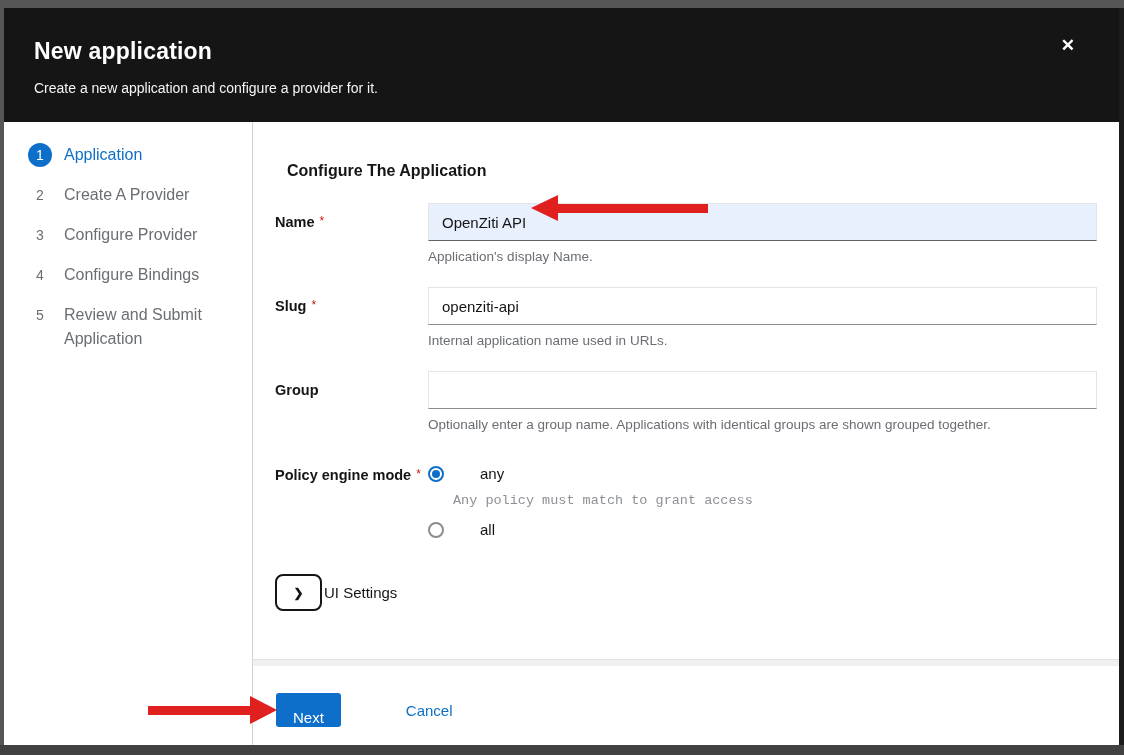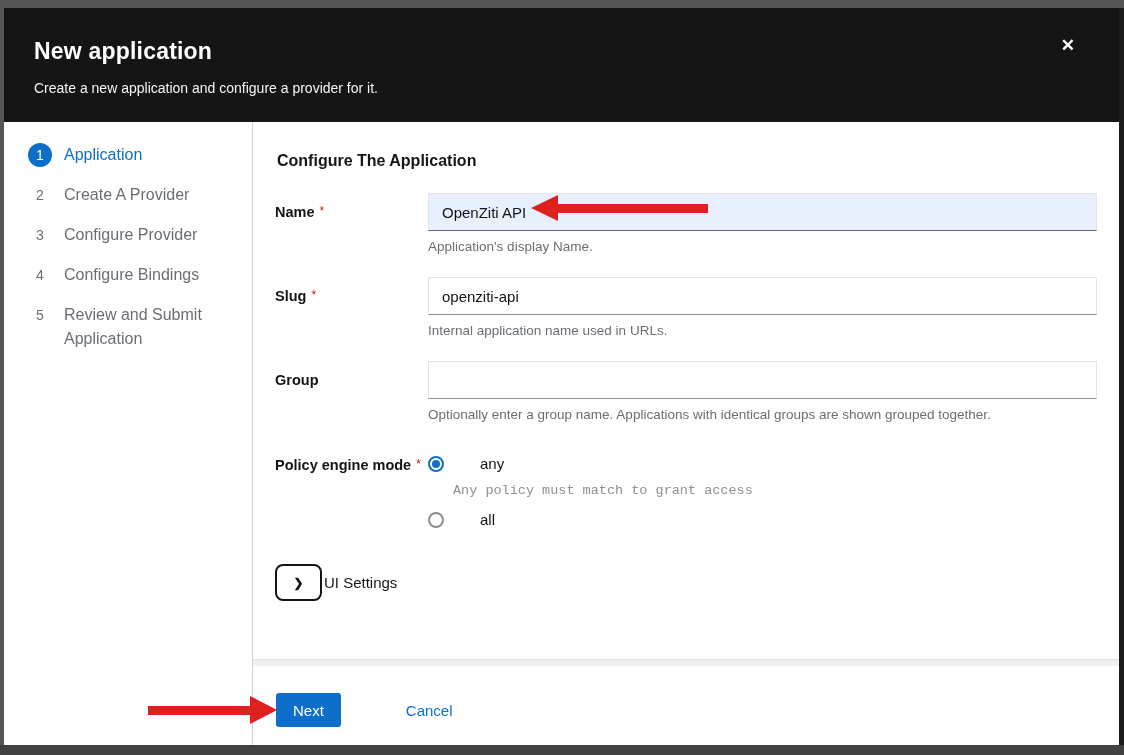--- a/index.html
+++ b/index.html
@@ -50,21 +50,21 @@
     width:24px;height:24px;border-radius:50%;flex:none;
     display:flex;align-items:center;justify-content:center;
     font-size:14px;color:#6a6e73;margin-right:12px;line-height:1;
   }
   .step-label{font-size:16px;color:#6a6e73;line-height:24px;}
   .step.active .step-num{background:var(--accent);color:#fff;}
   .step.active .step-label{color:var(--accent);}
 
   .content{flex:1;display:flex;flex-direction:column;min-width:0;background:#fff;}
   .content-scroll{flex:1;padding:28px 22px 0 22px;overflow:hidden;}
-  .content-heading{margin:2px;font-size:16px;font-weight:700;color:#151515;}
+  .content-heading{margin:12px;font-size:16px;font-weight:700;color:#151515;}
 
   .form-row{display:flex;margin-top:23px;}
   .form-row.policy-row{margin-top:33px;}
   .label-col{width:153px;flex:none;padding-top:10px;}
   .policy-row .label-col{padding-top:1px;}
   .field-label{font-size:14.5px;font-weight:700;color:#151515;}
   .req{color:#c9190b;font-size:12px;margin-left:5px;vertical-align:2px;}
   .field-col{flex:1;min-width:0;}
 
   .pf-input{
@@ -98,21 +98,21 @@
   .chevron{font-size:12px;font-weight:700;color:#151515;line-height:1;}
   .ui-settings-label{font-size:15px;color:#151515;margin-left:2px;}
 
   
   .separator-band{height:7px;background:#f0f0f0;border-top:1px solid #e2e2e2;flex:none;}
   .modal-footer{
     height:79px;flex:none;display:flex;align-items:center;padding:9px 0 0 23px;
   }
   .btn-next{
     background:var(--accent);color:#fff;border:none;border-radius:3px;
-    height:34px;padding:8px 17px;font-size:15px;font-family:inherit;cursor:pointer;
+    height:34px;padding:16px 17px;font-size:15px;font-family:inherit;cursor:pointer;
   }
   .link-cancel{
     color:var(--accent);font-size:15px;margin-left:65px;cursor:pointer;
     background:none;border:none;font-family:inherit;padding:0;
   }
 
   
   .arrow{position:absolute;z-index:30;pointer-events:none;}
   .arrow .shaft{position:absolute;background:var(--arrow-red);height:9px;}
   .arrow-name{left:531px;top:195px;width:177px;height:26px;}

